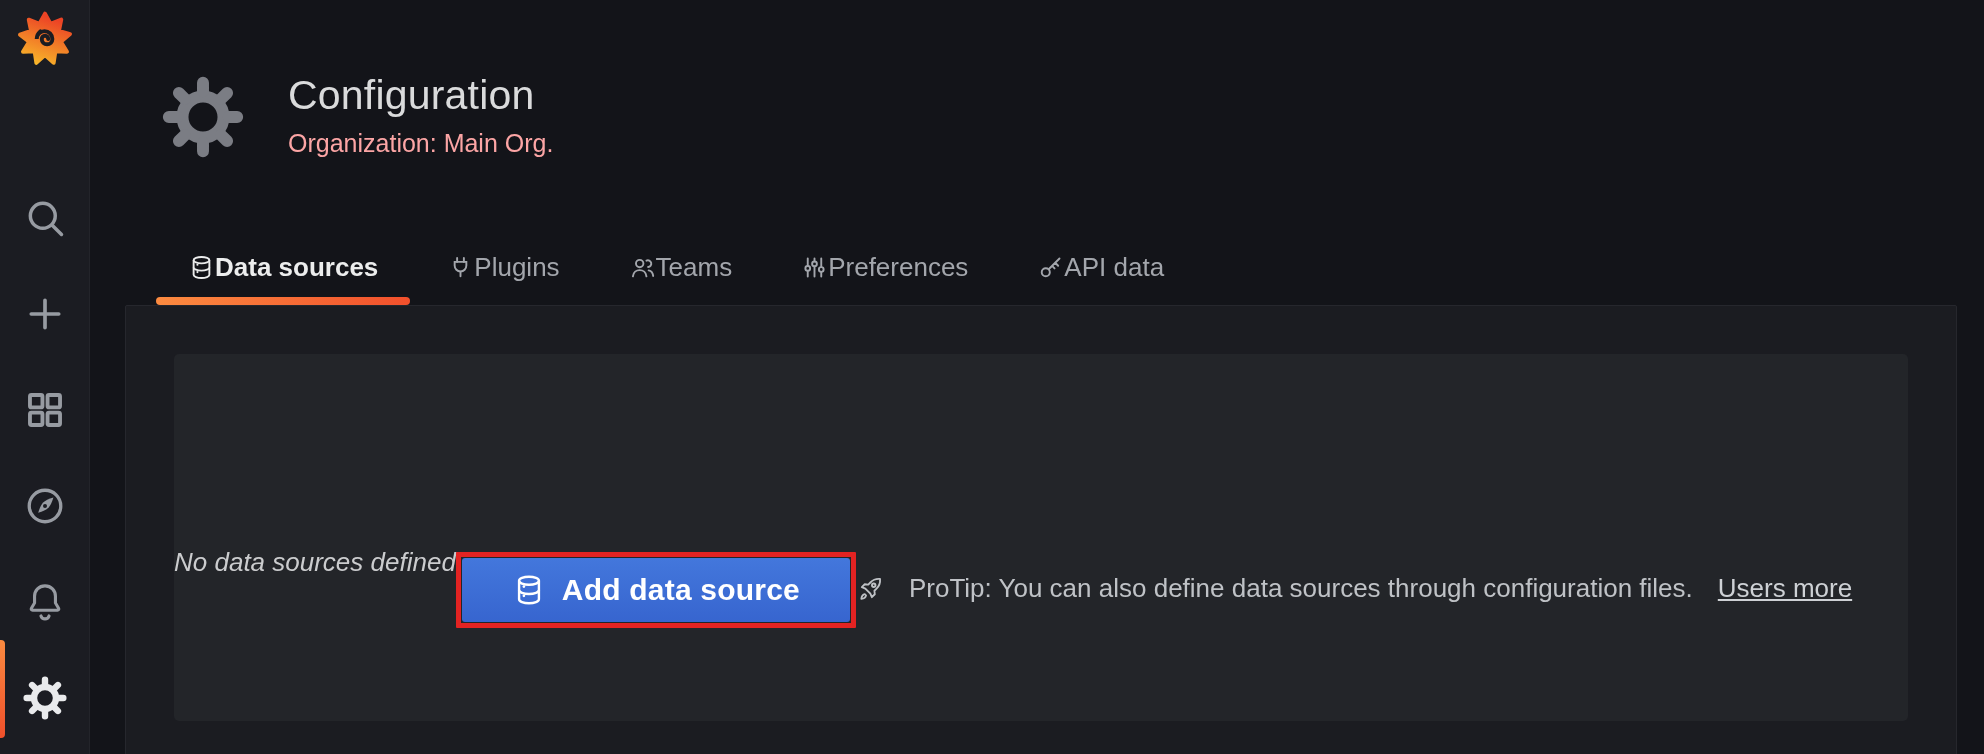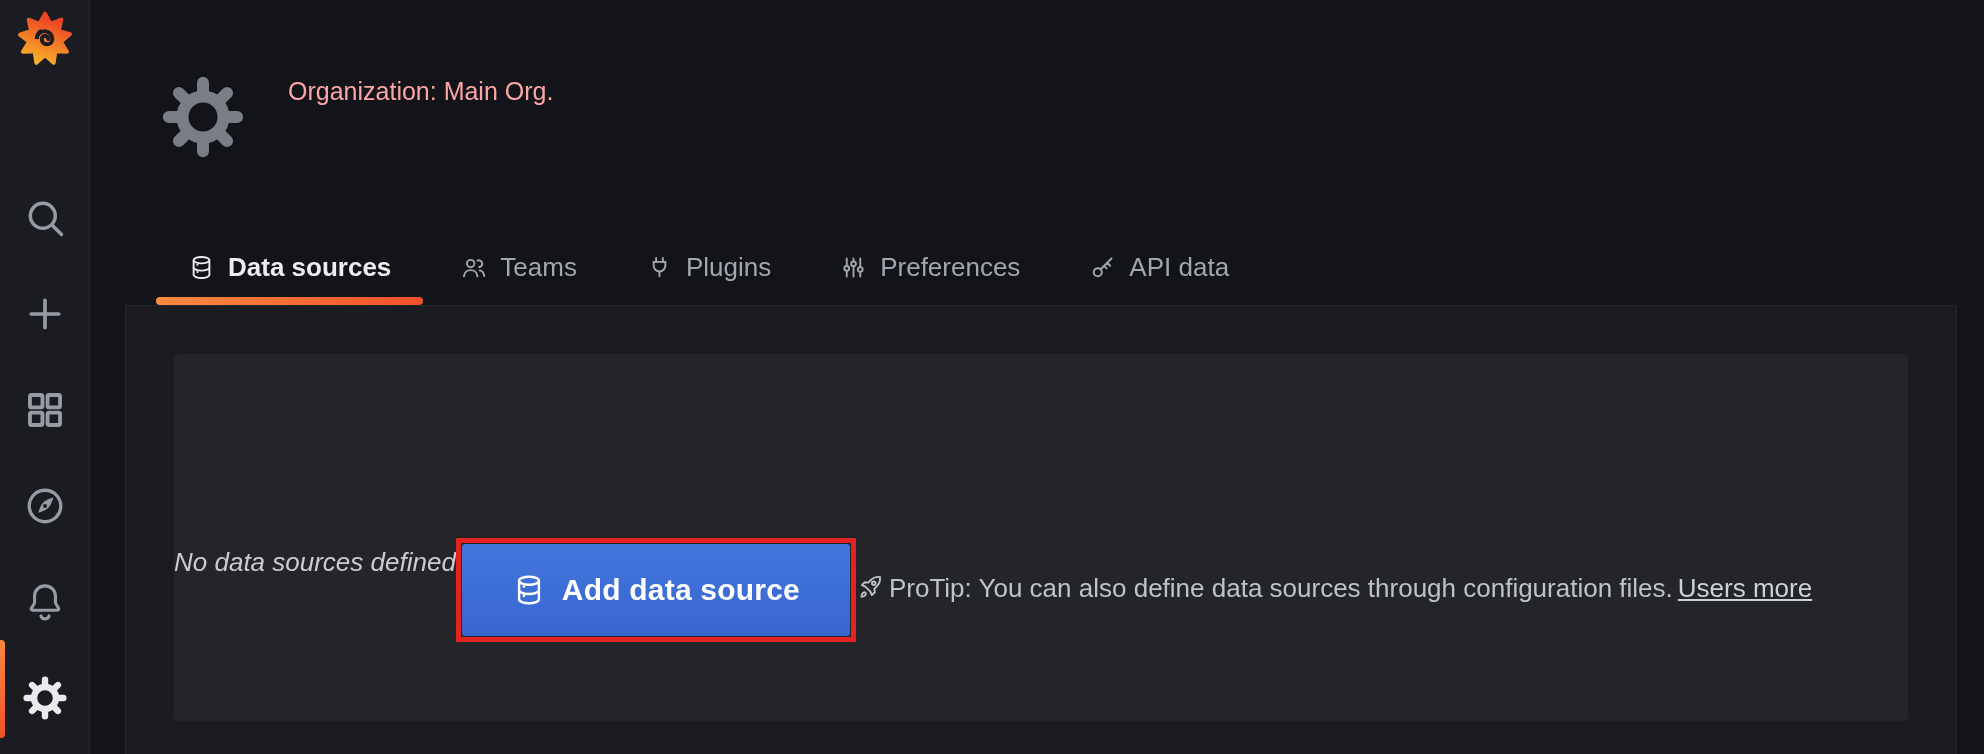--- a/index.html
+++ b/index.html
@@ -29,21 +29,21 @@
   }
 
   
   .page-header-icon { position:absolute; left:162px; top:76px; width:82px; height:82px; color:#7b7d84; }
   .page-header-text { position:absolute; left:288px; top:69px; }
   .page-title { font-size:41px; line-height:52px; font-weight:500; color:#dadbdc; letter-spacing:0.2px; }
   .page-subtitle { font-size:25px; line-height:30px; margin-top:7px; color:#fca5a5; }
 
   
   .tabs { position:absolute; left:156px; top:230px; height:75px; display:flex; }
-  .tab { position:relative; display:flex; align-items:center; gap:13px;
+  .tab { position:relative; display:flex; align-items:center; 
     padding:0 32px; height:100%; color:#a3a6ac; font-size:26px; cursor:pointer; margin-right:5px; }
   .tab svg { width:27px; height:27px; flex:none; }
   .tab.active { color:#eceded; font-weight:700; }
   .tab.active::after {
     content:""; position:absolute; left:0; right:0; bottom:0; height:8px; border-radius:4px;
     background:linear-gradient(90deg,#fc8b40,#f2502c);
   }
 
   
   .panel {
@@ -53,28 +53,28 @@
   .cta-box {
     margin:48px; height:367px; background:#232529; border-radius:5px;
     display:flex; flex-direction:row; align-items:center; padding-top:48px;
   }
   .empty-msg { font-style:italic; font-size:26px; line-height:34px; color:#cbccce; }
   .highlight-box {
     margin-top:57px; border:5px solid #e32322; padding:1px; border-radius:1px;
   }
   .add-btn {
     display:flex; align-items:center; justify-content:center; gap:16px;
-    height:92px; padding:0 50px; border:none; cursor:pointer;
+    height:64px; padding:0 50px; border:none; cursor:pointer;
     background:linear-gradient(180deg,#4377dc,#3765cf);
     color:#ffffff; font-family:"Liberation Sans",sans-serif;
     font-size:30px; font-weight:700; border-radius:3px; letter-spacing:0.2px;
   }
   .add-btn svg { width:34px; height:34px; }
   .protip { margin-top:52px; font-size:26px; line-height:30px; color:#bfc2c6;
-    display:flex; align-items:flex-start; gap:5px; }
+    display:flex; align-items:flex-end; gap:25px; }
   .protip svg { width:28px; height:28px; color:#bfc2c6; }
   .protip a { color:#ced1d5; text-decoration:underline; cursor:pointer; }
 </style>
 </head>
 <body>
 
 <svg width="0" height="0" style="position:absolute" aria-hidden="true">
   <defs>
     <linearGradient id="lg-flame" x1="0" y1="1" x2="0.35" y2="0">
       <stop offset="0" stop-color="#f9c02a"></stop>
@@ -210,41 +210,42 @@
   </div>
   <div class="active-strip"></div>
 </aside>
 
 <div class="page-header-icon">
   <svg viewBox="0 0 48 48" width="82" height="82">
       <use href="#i-gear"></use>
     </svg>
 </div>
 <div class="page-header-text">
+  <div class="page-title">Configuration</div>
   <div class="page-subtitle">Organization: Main Org.</div>
 </div>
 
 <nav class="tabs">
   <div class="tab active">
     <svg>
         <use href="#i-db"></use>
       </svg>
     <span>Data sources</span>
   </div>
   <div class="tab">
     <svg>
+        <use href="#i-plug"></use>
+      </svg>
+    <span>Plugins</span>
+  </div>
+  <div class="tab">
+    <svg>
         <use href="#i-users"></use>
       </svg>
     <span>Teams</span>
-  </div>
-  <div class="tab">
-    <svg>
-        <use href="#i-plug"></use>
-      </svg>
-    <span>Plugins</span>
   </div>
   <div class="tab">
     <svg>
         <use href="#i-sliders"></use>
       </svg>
     <span>Preferences</span>
   </div>
   <div class="tab">
     <svg>
         <use href="#i-key"></use>

